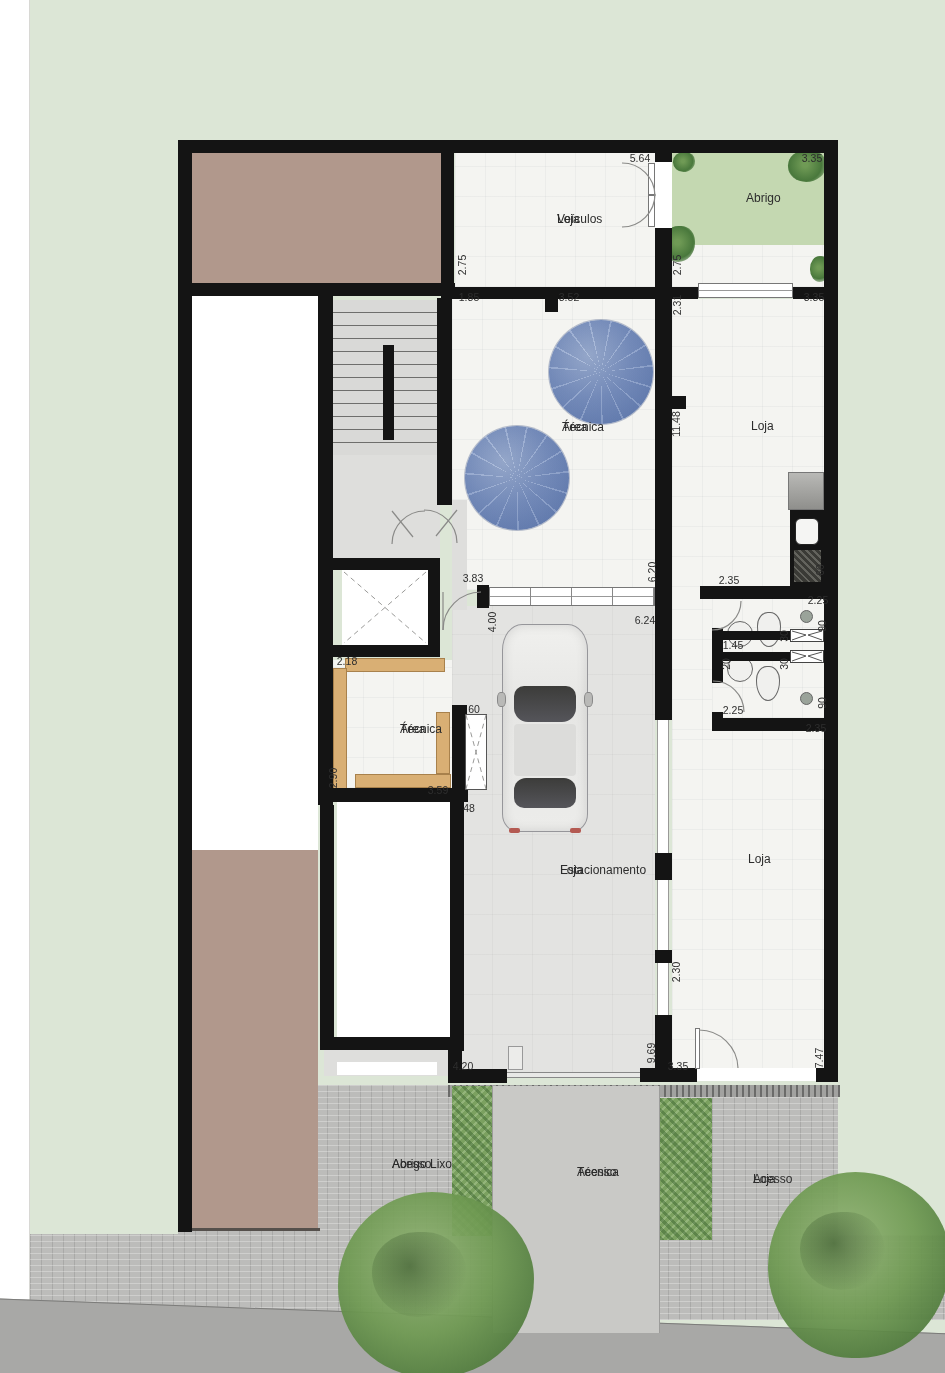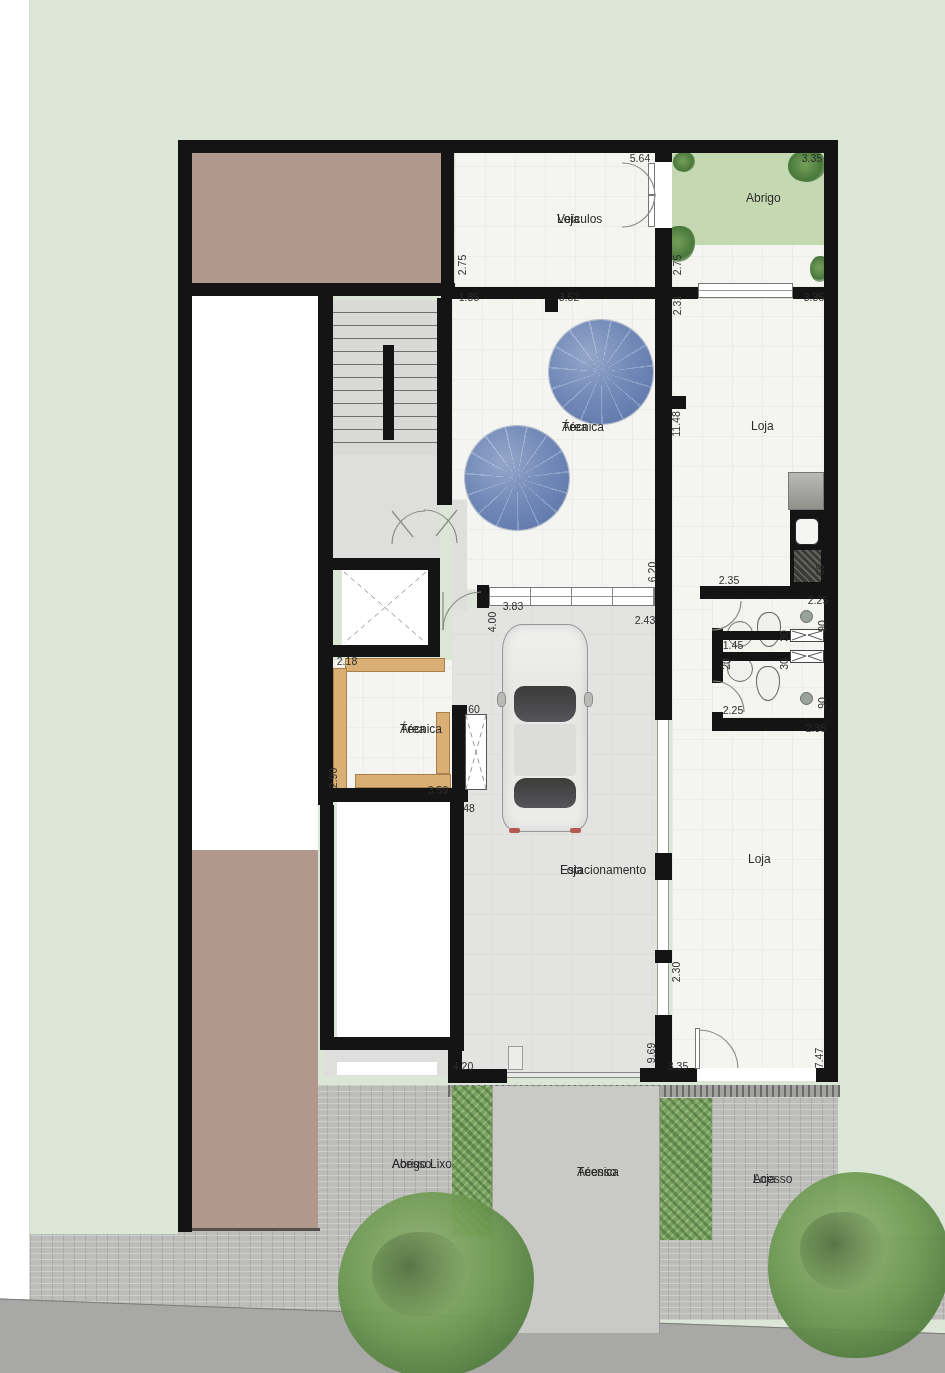--- a/index.html
+++ b/index.html
@@ -274,36 +274,36 @@
       </div>
       <span class="dim" style="left: 640px; top: 158px;">5.64</span>
       <span class="dim" style="left: 812px; top: 158px;">3.35</span>
       <span class="dim v" style="left: 462px; top: 265px;">2.75</span>
       <span class="dim v" style="left: 677px; top: 265px;">2.75</span>
       <span class="dim" style="left: 469px; top: 297px;">1.85</span>
       <span class="dim" style="left: 569px; top: 297px;">3.52</span>
       <span class="dim v" style="left: 677px; top: 305px;">2.31</span>
       <span class="dim" style="left: 814px; top: 297px;">3.35</span>
       <span class="dim v" style="left: 676px; top: 424px;">11.48</span>
-      <span class="dim" style="left: 513px; top: 578px; margin-top: 28px;">3.83</span>
+      <span class="dim" style="left: 473px; top: 578px;">3.83</span>
       <span class="dim v" style="left: 652px; top: 572px;">6.20</span>
       <span class="dim" style="left: 729px; top: 580px;">2.35</span>
       <span class="dim" style="left: 818px; top: 600px;">2.25</span>
       <span class="dim v" style="left: 820px; top: 570px;">60</span>
       <span class="dim v" style="left: 822px; top: 626px;">90</span>
       <span class="dim v" style="left: 784px; top: 636px;">30</span>
       <span class="dim" style="left: 733px; top: 645px;">1.45</span>
       <span class="dim v" style="left: 726px; top: 664px;">20</span>
       <span class="dim v" style="left: 784px; top: 664px;">30</span>
       <span class="dim" style="left: 733px; top: 710px;">2.25</span>
       <span class="dim v" style="left: 822px; top: 703px;">90</span>
       <span class="dim" style="left: 816px; top: 728px;">2.35</span>
       <span class="dim" style="left: 347px; top: 661px;">2.18</span>
       <span class="dim v" style="left: 492px; top: 622px;">4.00</span>
-      <span class="dim" style="left: 645px; top: 620px;">2.43</span>
+      <span class="dim" style="left: 645px; top: 620px;">6.24</span>
       <span class="dim" style="left: 474px; top: 709px;">60</span>
       <span class="dim v" style="left: 333px; top: 778px;">2.90</span>
       <span class="dim" style="left: 438px; top: 790px;">3.59</span>
       <span class="dim" style="left: 469px; top: 808px;">48</span>
       <span class="dim v" style="left: 676px; top: 972px;">2.30</span>
       <span class="dim v" style="left: 651px; top: 1053px;">9.69</span>
       <span class="dim" style="left: 463px; top: 1066px;">4.20</span>
       <span class="dim" style="left: 678px; top: 1066px;">3.35</span>
       <span class="dim v" style="left: 819px; top: 1058px;">7.47</span>
     </div>

